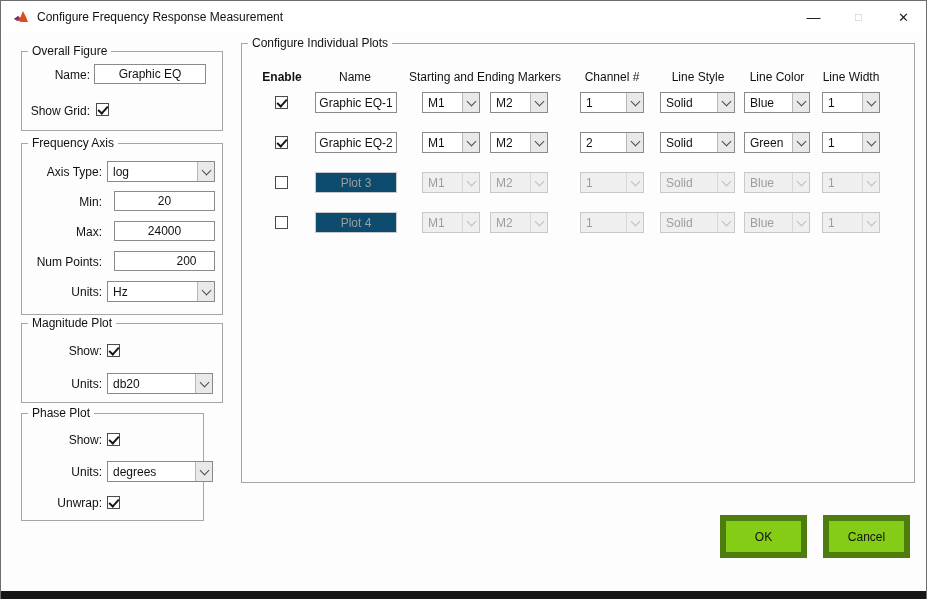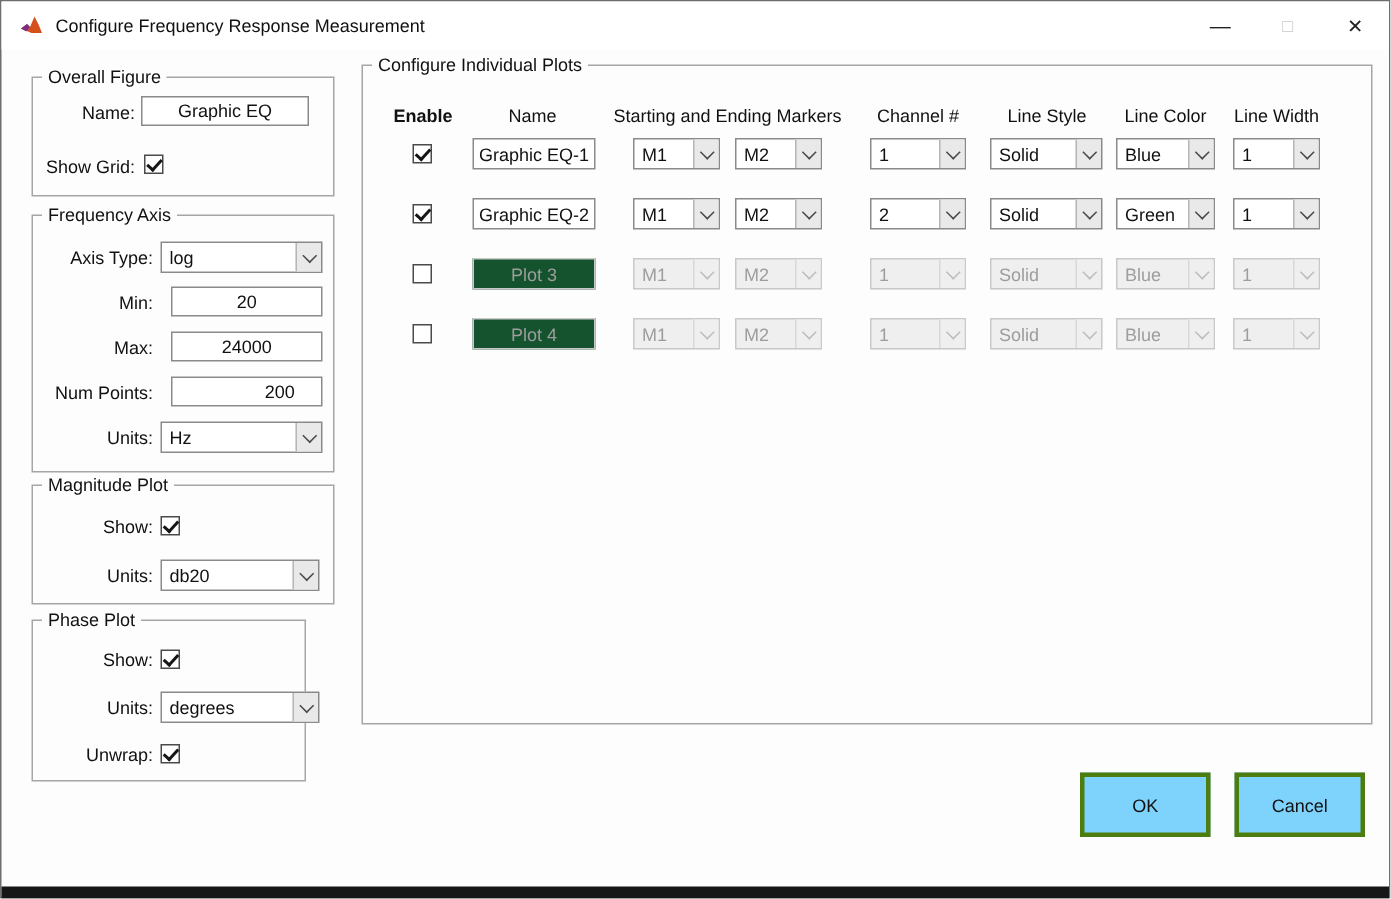--- a/index.html
+++ b/index.html
@@ -52,27 +52,27 @@
   .plot-row { position: absolute; left: 0; width: 674px; height: 22px; }
   .pr-check { left: 33px; top: 4px; }
   .pr-name  { left: 73px;  top: 0; width: 82px; height: 21px; }
   .pr-m1    { left: 180px; top: 0; width: 58px; }
   .pr-m2    { left: 248px; top: 0; width: 58px; }
   .pr-ch    { left: 338px; top: 0; width: 64px; }
   .pr-style { left: 418px; top: 0; width: 75px; }
   .pr-color { left: 502px; top: 0; width: 66px; }
   .pr-width { left: 580px; top: 0; width: 58px; }
 
-  .plot-row[data-enabled="false"] .txt { background: #14532d; color: #9d9d9d; border-color: #c9c9c9; }
+  .plot-row[data-enabled="false"] .txt { background: #0c4a6e; color: #9d9d9d; border-color: #c9c9c9; }
   .plot-row[data-enabled="false"] .combo { background: #efefef; border-color: #c9c9c9; }
   .plot-row[data-enabled="false"] .combo-text { color: #9d9d9d; }
   .plot-row[data-enabled="false"] .combo-arrow { background: #efefef; border-left-color: #d8d8d8; }
   .plot-row[data-enabled="false"] .combo-arrow::before { border-color: #bdbdbd; }
 
-  .btn { position: absolute; width: 87px; height: 43px; background: #7dd3fc; border: 3px solid #4d7c0f;
+  .btn { position: absolute; width: 87px; height: 43px; background: #84cc16; border: 6px solid #4d7c0f;
          font-size: 12px; color: #111; cursor: default; }
 </style>
 </head>
 <body>
 
 <div class="window">
 
   <div class="titlebar">
     <span class="app-icon">
       <svg width="16" height="16" viewBox="0 0 16 16">

